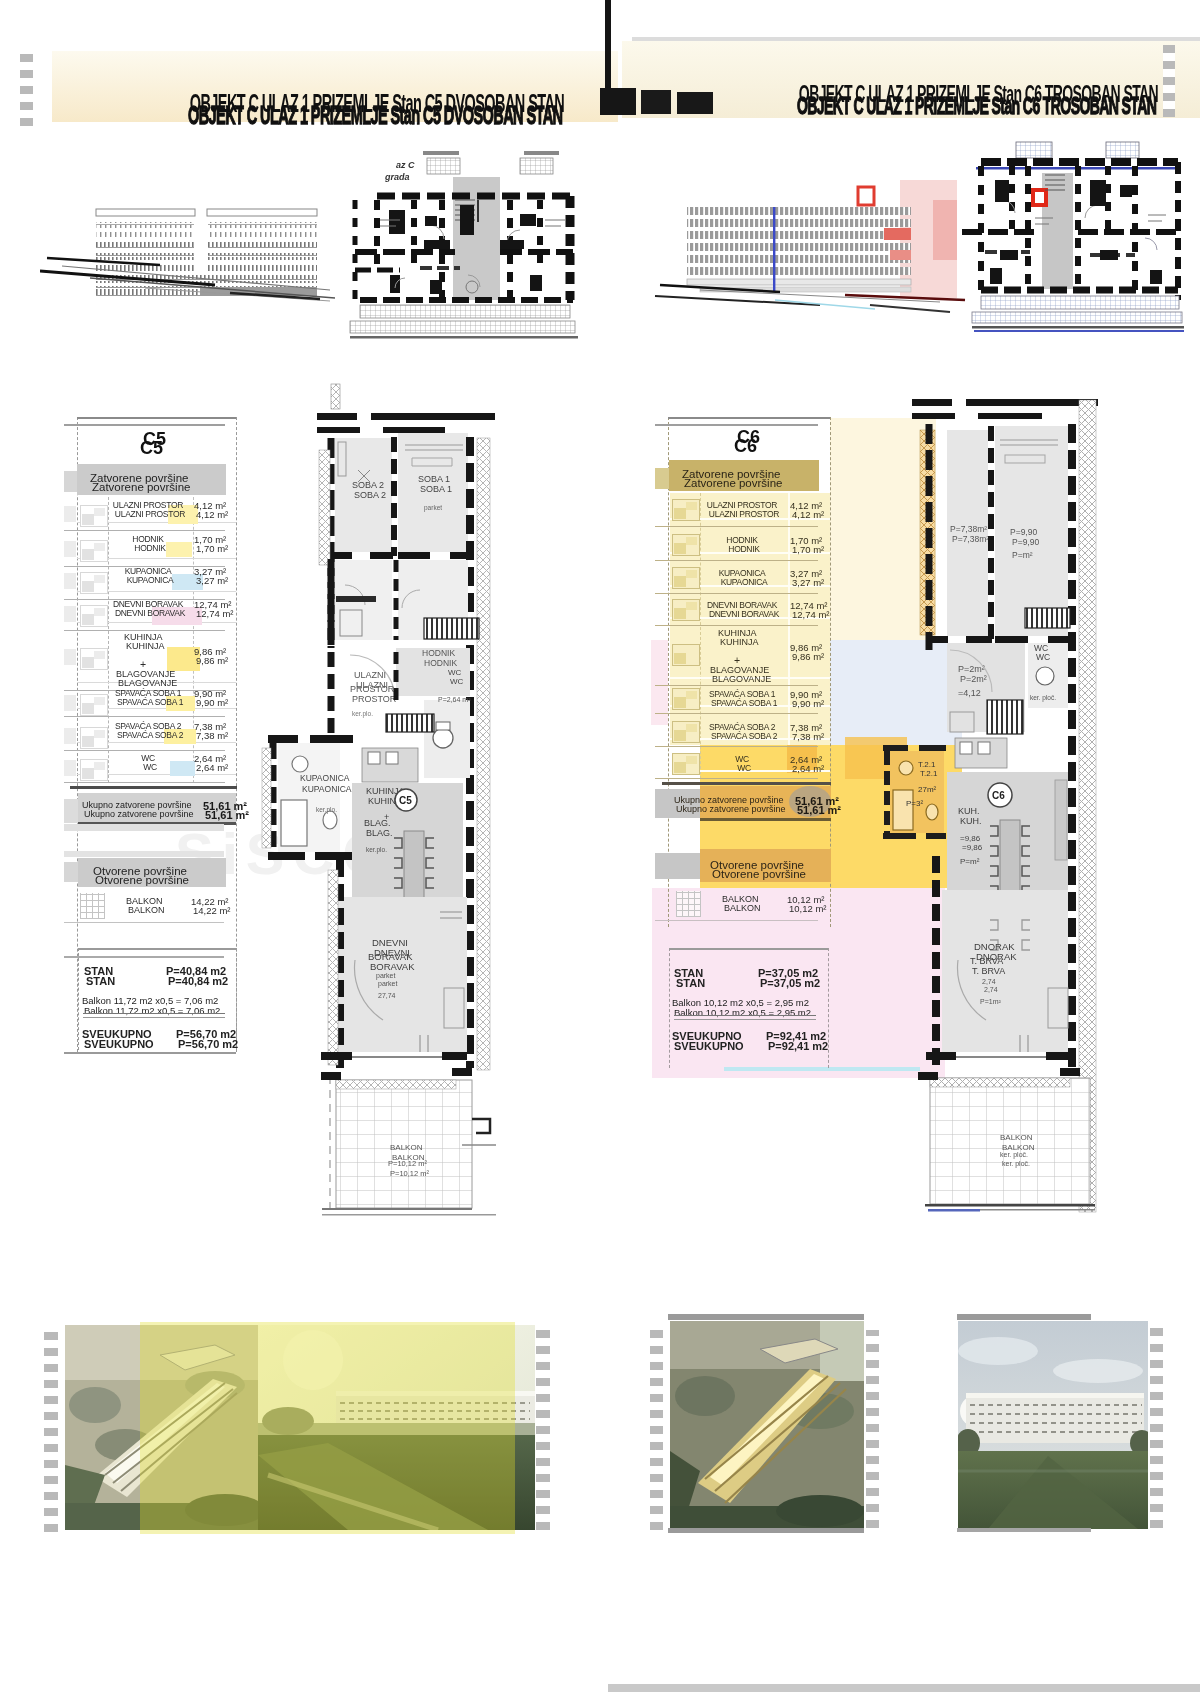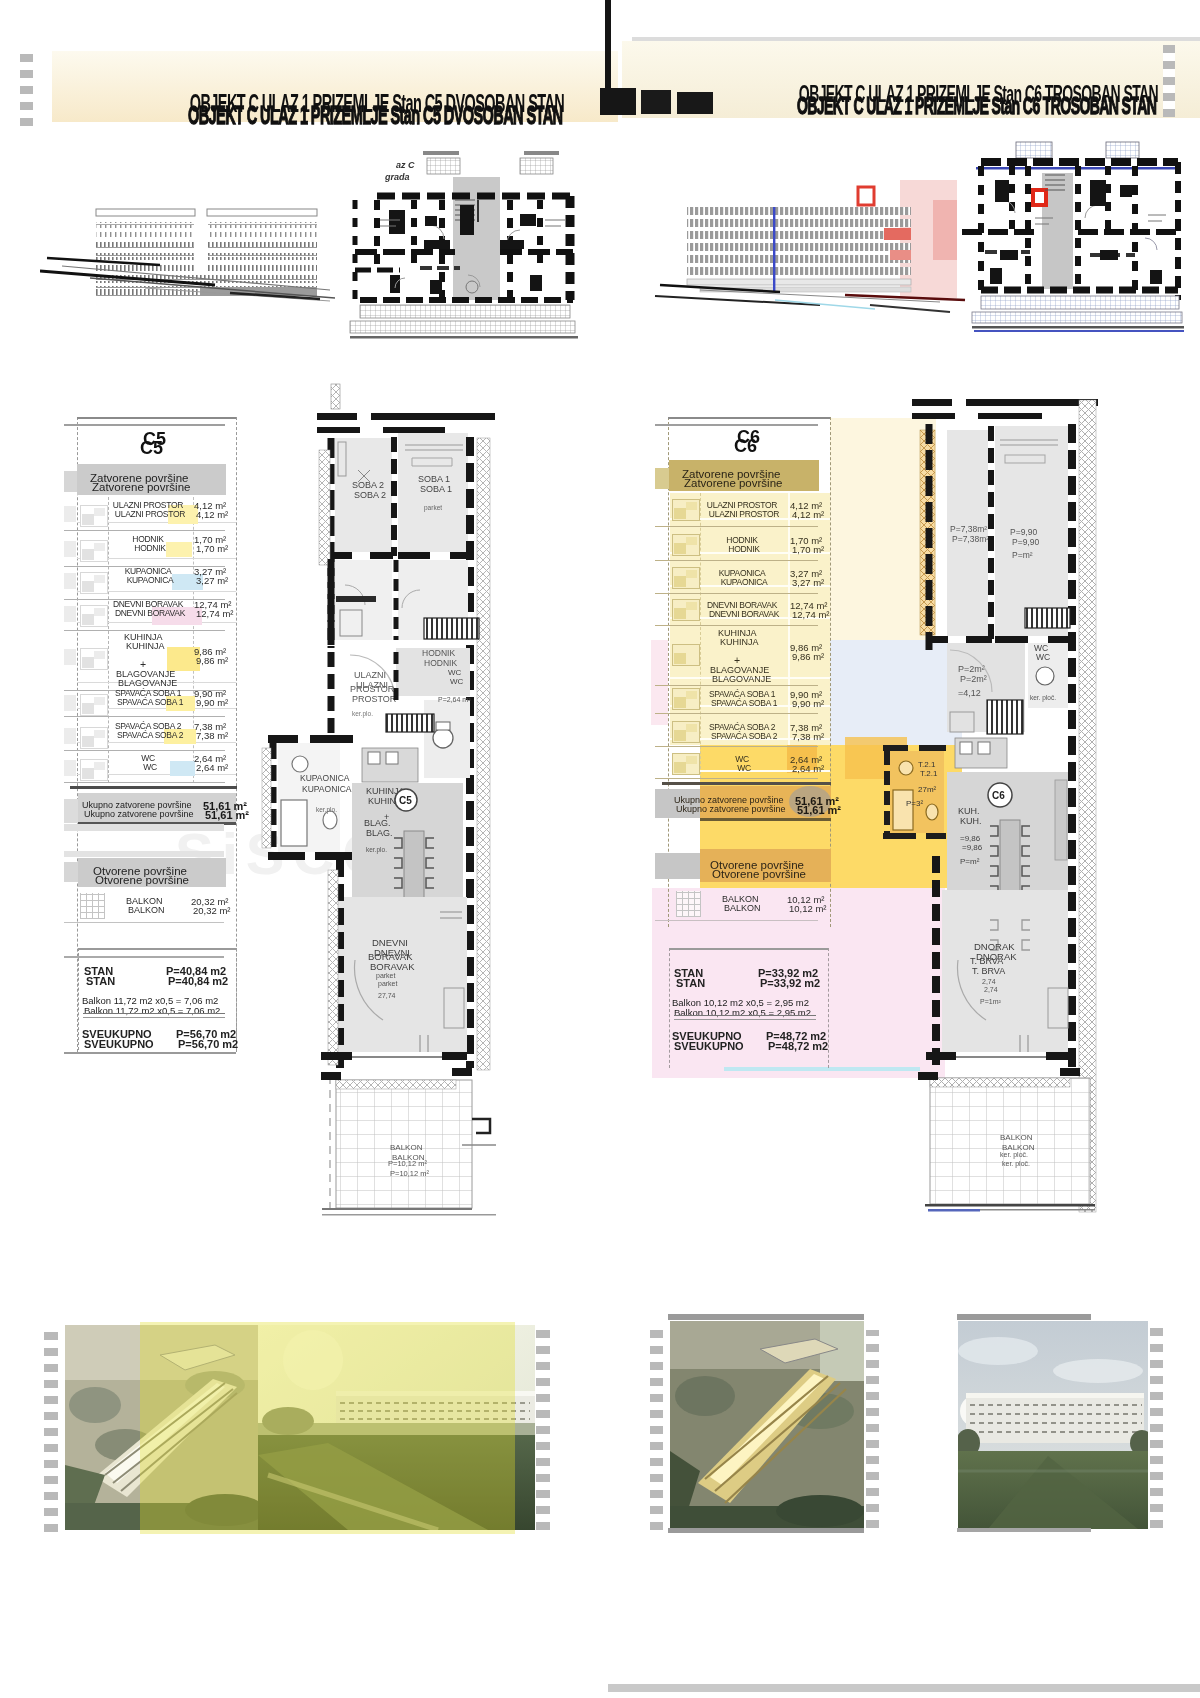--- a/index.html
+++ b/index.html
@@ -421,21 +421,21 @@
 <div class="abs" style="left:64px;top:851px;width:160px;height:6px;background:#e3e3e3"></div>
 <div class="abs" style="left:64px;top:862px;width:14px;height:20px;background:#d6d6d6"></div>
 
 <div class="abs" style="left:78px;top:858px;width:148px;height:29px;background:#cbcbcb"></div>
 <div class="t" style="left:95px;top:874px;font-size:11.5px;color:#222;text-shadow:-2px -9px 0 #222">Otvorene površine</div>
 
 <div class="abs" style="left:80px;top:893px;width:25px;height:26px;background:repeating-linear-gradient(90deg,#c4c4c4 0 1px,transparent 1px 6px),repeating-linear-gradient(0deg,#c4c4c4 0 1px,#fff 1px 6px)"></div>
 
 <div class="t" style="left:128px;top:905px;font-size:9px;color:#2c2c2c;text-shadow:-2px -9px 0 #2c2c2c">BALKON</div>
 
-<div class="t" style="left:193px;top:905px;font-size:9.5px;color:#2c2c2c;text-shadow:-2px -9px 0 #2c2c2c">20,32 m²</div>
+<div class="t" style="left:193px;top:905px;font-size:9.5px;color:#2c2c2c;text-shadow:-2px -9px 0 #2c2c2c">14,22 m²</div>
 
 <div class="abs" style="left:64px;top:922px;width:160px;height:1px;background:#c2c2c2"></div>
 
 <div class="abs" style="left:78px;top:948px;width:0;height:102px;border-left:1.5px dashed #999"></div>
 <div class="abs" style="left:236px;top:948px;width:0;height:102px;border-left:1.5px dashed #999"></div>
 <div class="abs" style="left:78px;top:948px;width:158px;height:1.5px;background:#9a9a9a"></div>
 <div class="abs" style="left:64px;top:956px;width:160px;height:2px;background:#aaa"></div>
 
 <div class="t" style="left:86px;top:975px;font-size:11px;font-weight:bold;color:#222;text-shadow:-2px -10px 0 #222">STAN</div>
 <div class="t" style="left:168px;top:975px;font-size:11px;font-weight:bold;color:#222;text-shadow:-2px -10px 0 #222">P=40,84 m2</div>
@@ -590,28 +590,28 @@
 
 <div class="t" style="left:789px;top:903px;font-size:9.5px;color:#2c2c2c;text-shadow:-2px -9px 0 #2c2c2c">10,12 m²</div>
 
 <div class="abs" style="left:655px;top:920px;width:163px;height:1px;background:#c8bfc2"></div>
 
 <div class="abs" style="left:669px;top:948px;width:0;height:120px;border-left:1.5px dashed #a39a9e"></div>
 <div class="abs" style="left:828px;top:948px;width:0;height:120px;border-left:1.5px dashed #a39a9e"></div>
 <div class="abs" style="left:669px;top:948px;width:159px;height:1.5px;background:#9a9a9a"></div>
 
 <div class="t" style="left:676px;top:977px;font-size:11px;font-weight:bold;color:#222;text-shadow:-2px -10px 0 #222">STAN</div>
-<div class="t" style="left:760px;top:977px;font-size:11px;font-weight:bold;color:#222;text-shadow:-2px -10px 0 #222">P=33,92 m2</div>
+<div class="t" style="left:760px;top:977px;font-size:11px;font-weight:bold;color:#222;text-shadow:-2px -10px 0 #222">P=37,05 m2</div>
 
 <div class="t" style="left:674px;top:1007px;font-size:9.5px;color:#222;text-shadow:-2px -10px 0 #222">Balkon 10,12 m2 x0,5 = 2,95 m2</div>
 <div class="abs" style="left:674px;top:1015px;width:142px;height:1px;background:#777"></div>
 <div class="abs" style="left:674px;top:1019px;width:142px;height:1px;background:#999"></div>
 
 <div class="t" style="left:674px;top:1040px;font-size:11px;font-weight:bold;color:#222;text-shadow:-2px -10px 0 #222">SVEUKUPNO</div>
-<div class="t" style="left:768px;top:1040px;font-size:11px;font-weight:bold;color:#222;text-shadow:-2px -10px 0 #222">P=48,72 m2</div>
+<div class="t" style="left:768px;top:1040px;font-size:11px;font-weight:bold;color:#222;text-shadow:-2px -10px 0 #222">P=92,41 m2</div>
 </div>
 
 <svg class="abs" style="left:258px;top:380px" width="245" height="838" viewBox="258 380 245 838">
 <defs>
 <pattern id="hx" width="7" height="7" patternUnits="userSpaceOnUse">
         <rect width="7" height="7" fill="#fff"></rect>
         <path d="M0 0L7 7M7 0L0 7" stroke="#b5b5b5" stroke-width="1"></path>
       </pattern>
 <pattern id="rad" width="5" height="10" patternUnits="userSpaceOnUse">
         <rect width="5" height="10" fill="#fff"></rect>

